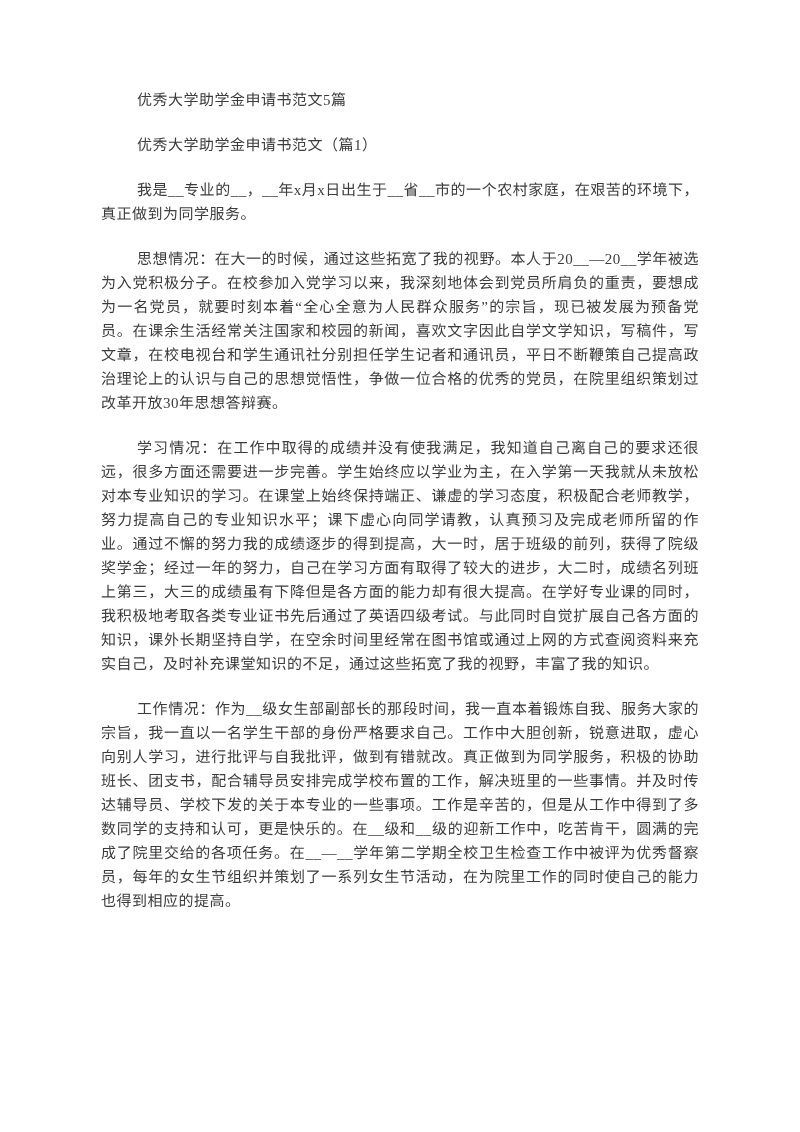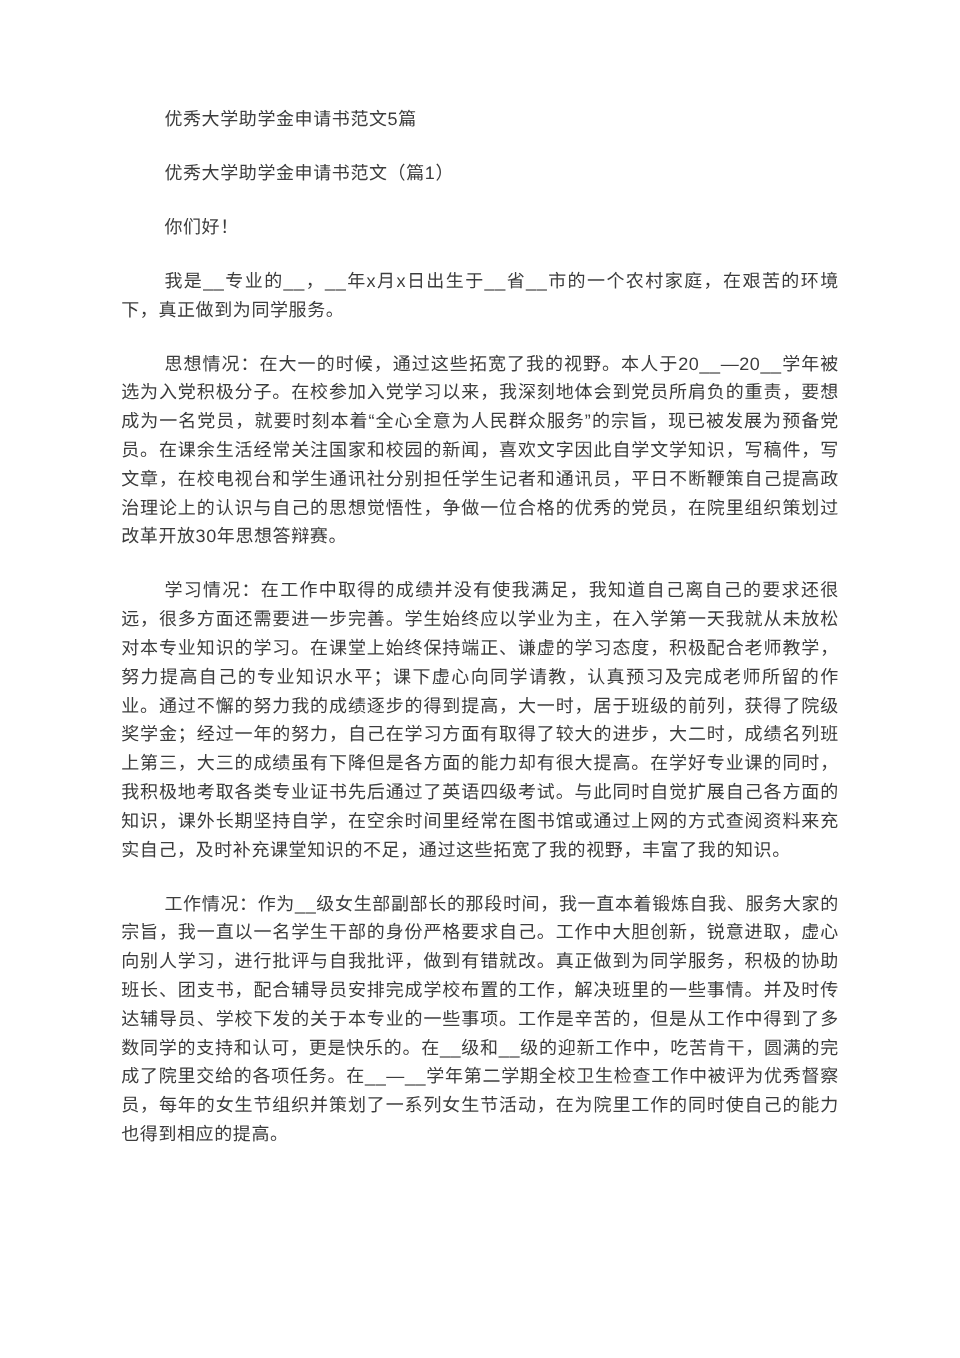--- a/index.html
+++ b/index.html
@@ -9,38 +9,37 @@
   }
   .page {
     position: relative;
     width: 724px;
     height: 1132px;
     margin: 0 auto;
     background: #ffffff;
     box-sizing: border-box;
     padding: 88px 63px 0 63px;
     overflow: hidden;
-    font-family: Liberation Sans, sans-serif;
+    font-family: Liberation Serif, serif;
     color: #3c3c3c;
   }
   .para {
     margin: 0 0 21px 0;
     font-size: 15px;
     line-height: 24px;
     text-align: justify;
     text-justify: inter-ideograph;
     text-indent: 2.4em;
     letter-spacing: 0.5px;
     word-break: break-all;
   }
 </style>
 </head>
 <body>
 
 <div class="page">
   <p class="para">优秀大学助学金申请书范文5篇</p>
   <p class="para">优秀大学助学金申请书范文（篇1）</p>
-  <p class="para">你们好！</p>
   <p class="para">我是__专业的__，__年x月x日出生于__省__市的一个农村家庭，在艰苦的环境下，真正做到为同学服务。</p>
   <p class="para">思想情况：在大一的时候，通过这些拓宽了我的视野。本人于20__—20__学年被选为入党积极分子。在校参加入党学习以来，我深刻地体会到党员所肩负的重责，要想成为一名党员，就要时刻本着“全心全意为人民群众服务”的宗旨，现已被发展为预备党员。在课余生活经常关注国家和校园的新闻，喜欢文字因此自学文学知识，写稿件，写文章，在校电视台和学生通讯社分别担任学生记者和通讯员，平日不断鞭策自己提高政治理论上的认识与自己的思想觉悟性，争做一位合格的优秀的党员，在院里组织策划过改革开放30年思想答辩赛。</p>
   <p class="para">学习情况：在工作中取得的成绩并没有使我满足，我知道自己离自己的要求还很远，很多方面还需要进一步完善。学生始终应以学业为主，在入学第一天我就从未放松对本专业知识的学习。在课堂上始终保持端正、谦虚的学习态度，积极配合老师教学，努力提高自己的专业知识水平；课下虚心向同学请教，认真预习及完成老师所留的作业。通过不懈的努力我的成绩逐步的得到提高，大一时，居于班级的前列，获得了院级奖学金；经过一年的努力，自己在学习方面有取得了较大的进步，大二时，成绩名列班上第三，大三的成绩虽有下降但是各方面的能力却有很大提高。在学好专业课的同时，我积极地考取各类专业证书先后通过了英语四级考试。与此同时自觉扩展自己各方面的知识，课外长期坚持自学，在空余时间里经常在图书馆或通过上网的方式查阅资料来充实自己，及时补充课堂知识的不足，通过这些拓宽了我的视野，丰富了我的知识。</p>
   <p class="para">工作情况：作为__级女生部副部长的那段时间，我一直本着锻炼自我、服务大家的宗旨，我一直以一名学生干部的身份严格要求自己。工作中大胆创新，锐意进取，虚心向别人学习，进行批评与自我批评，做到有错就改。真正做到为同学服务，积极的协助班长、团支书，配合辅导员安排完成学校布置的工作，解决班里的一些事情。并及时传达辅导员、学校下发的关于本专业的一些事项。工作是辛苦的，但是从工作中得到了多数同学的支持和认可，更是快乐的。在__级和__级的迎新工作中，吃苦肯干，圆满的完成了院里交给的各项任务。在__—__学年第二学期全校卫生检查工作中被评为优秀督察员，每年的女生节组织并策划了一系列女生节活动，在为院里工作的同时使自己的能力也得到相应的提高。</p>
 </div>
 
 </body></html>

